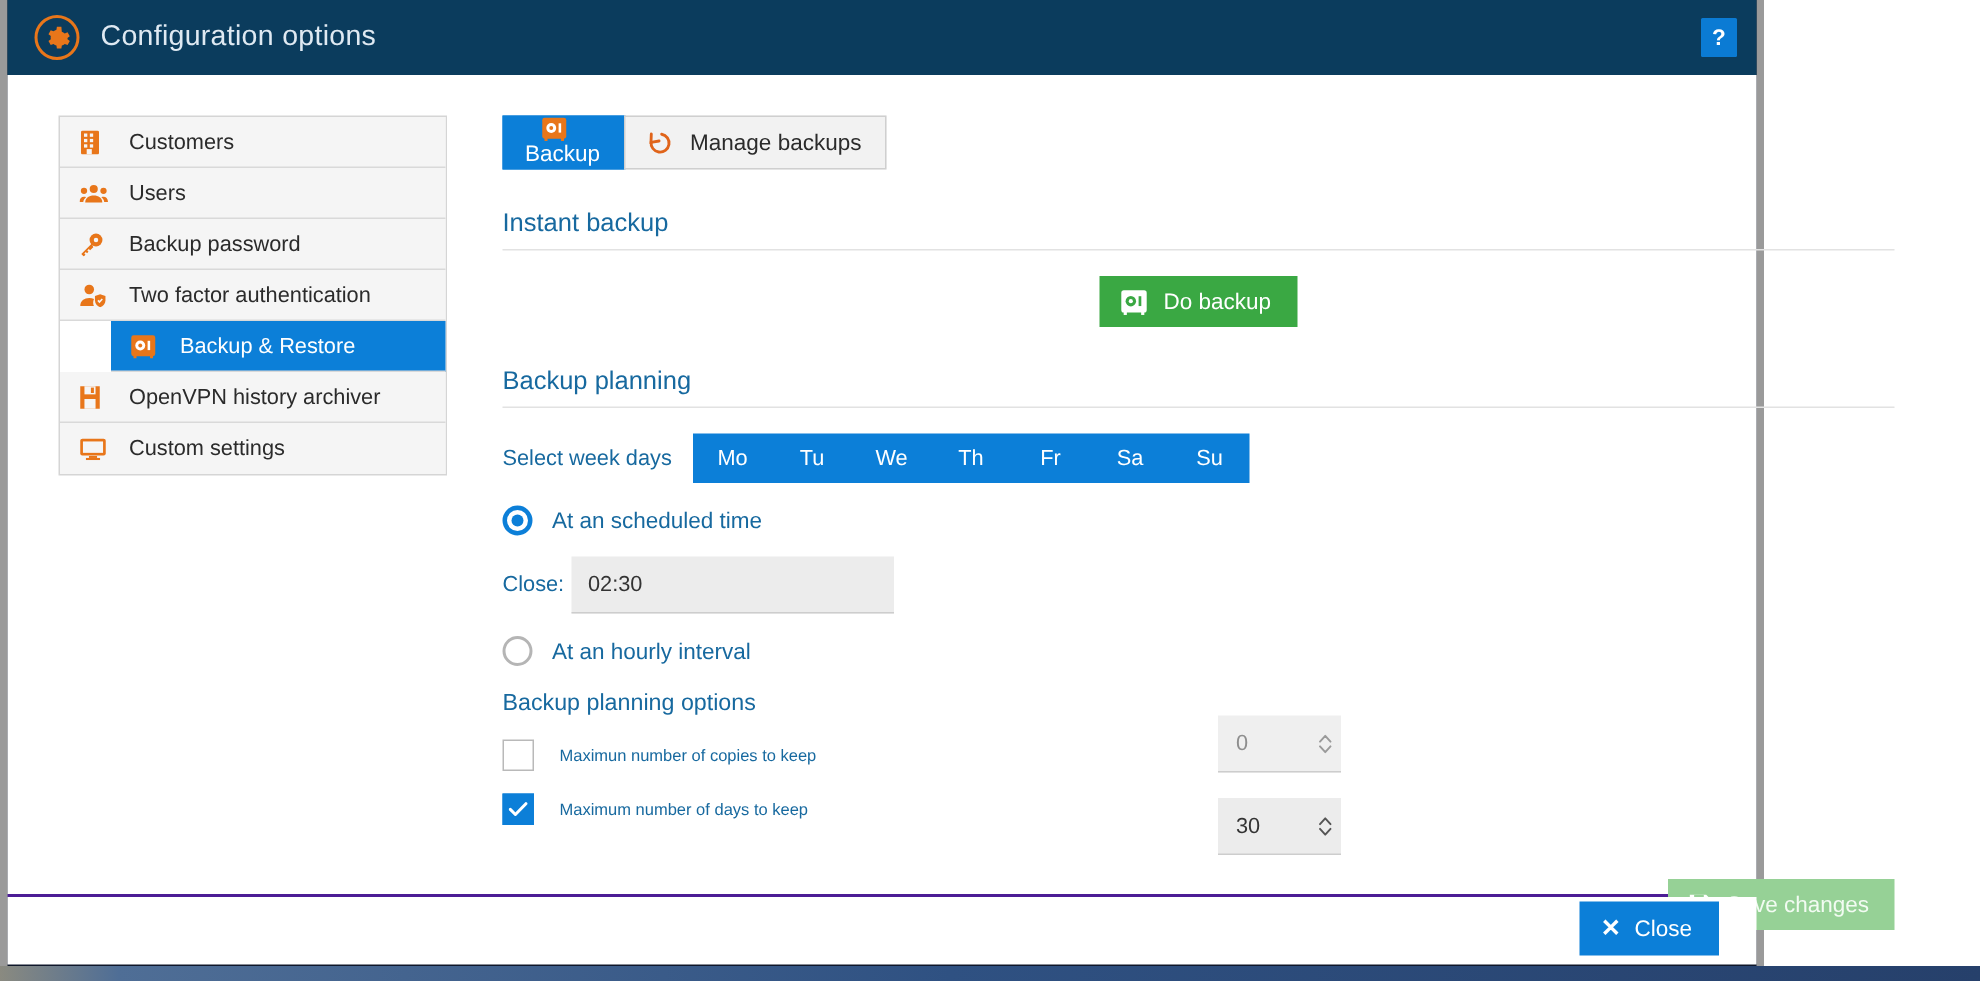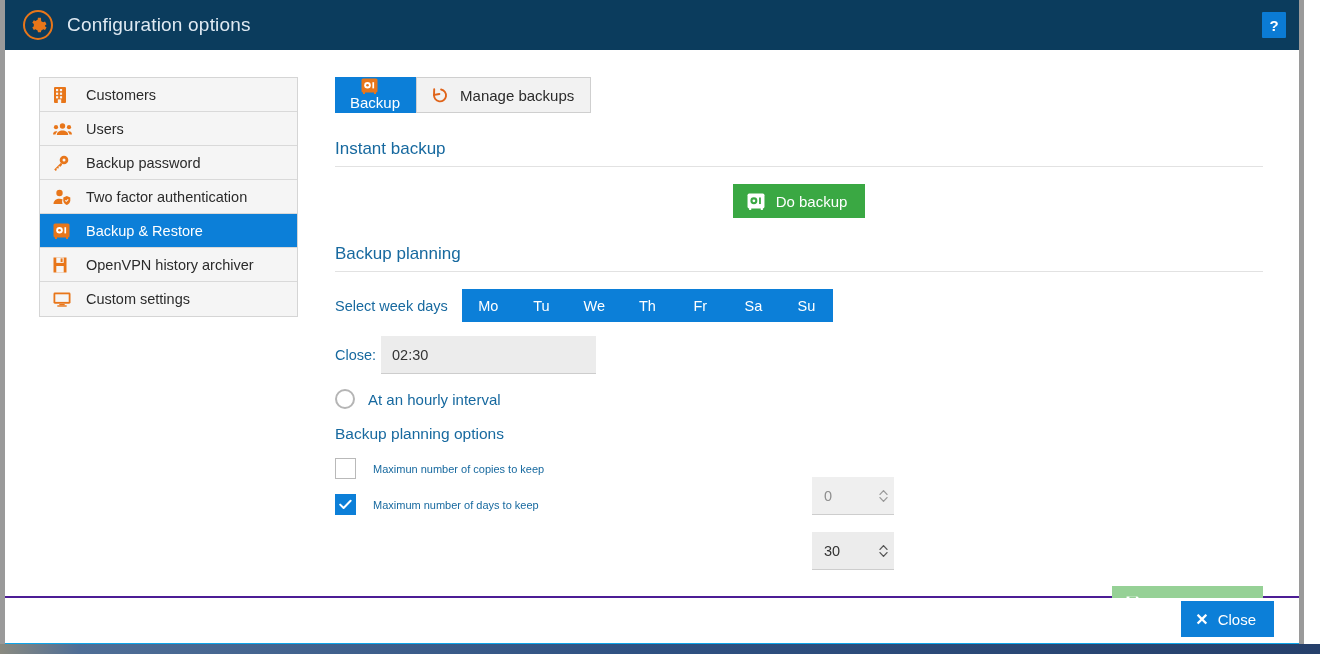--- a/index.html
+++ b/index.html
@@ -23,23 +23,23 @@
     position: absolute;
     left: 0; bottom: 0;
     width: 1320px; height: 10px;
     background: linear-gradient(90deg,#8a8a80 0%, #4f6e96 6%, #2f5182 48%, #26406b 100%);
   }
 
   
   .window {
     position: absolute;
     left: 0; top: 0;
-    width: 1304px;
+    width: 1176px;
     height: 644px;
-    background: #0ea5e9;
+    background: #0f172a;
     border-left: 5px solid #9a9a9a;
     border-right: 5px solid #9a9a9a;
   }
 
   .titlebar {
     height: 50px;
     background: #0b3c5d;
     display: flex;
     align-items: center;
     padding: 0 14px 0 18px;
@@ -93,21 +93,21 @@
     display: flex;
     align-items: center;
     padding-left: 13px;
     border-bottom: 1px solid #d9d9d9;
     background: #f5f5f5;
     cursor: pointer;
     font-size: 14.5px;
     color: #2b2b2b;
   }
   .side-item:last-child { border-bottom: none; }
-  .side-item.active { background: #0c7fd8; color: #ffffff; }
+  .side-item.active { background: #0c7fd8; color: #ffffff; margin-left: 34px; }
   .side-ico {
     width: 22px; height: 18px;
     flex: 0 0 auto;
     display: flex; align-items: center; justify-content: flex-start;
     margin-right: 11px;
   }
   .side-label { white-space: nowrap; }
 
   
   .pane { position: absolute; left: 330px; top: 27px; width: 935px; }
@@ -452,20 +452,24 @@
           <div class="wd">Mo</div>
           <div class="wd">Tu</div>
           <div class="wd">We</div>
           <div class="wd">Th</div>
           <div class="wd">Fr</div>
           <div class="wd">Sa</div>
           <div class="wd">Su</div>
         </div>
       </div>
 
+      <div class="radio-row">
+        <span class="radio on"></span>
+        <span class="radio-label">At an scheduled time</span>
+      </div>
 
       <div class="time-row">
         <span class="time-label">Close:</span>
         <input class="time-input" type="text" value="02:30" style="">
       </div>
 
       <div class="radio-row">
         <span class="radio"></span>
         <span class="radio-label">At an hourly interval</span>
       </div>

